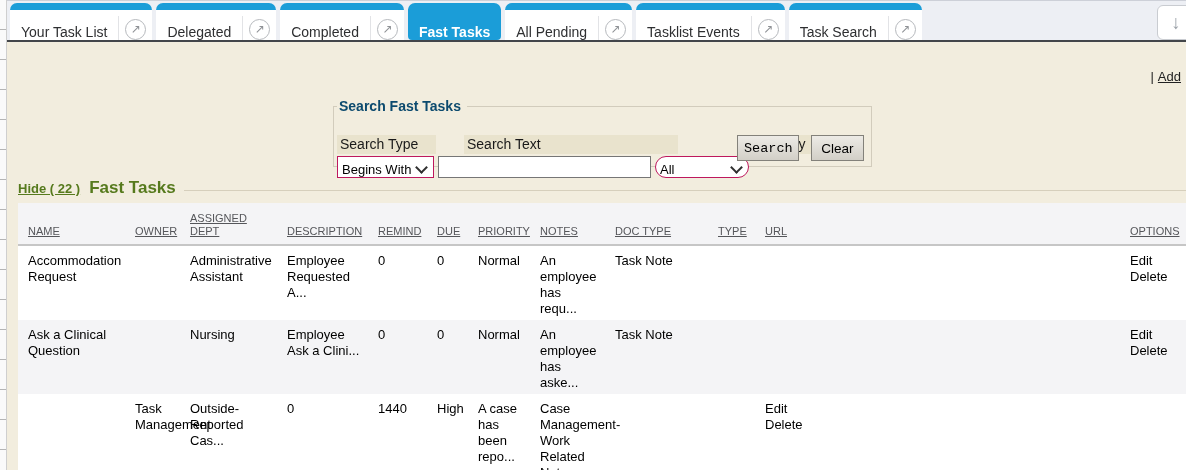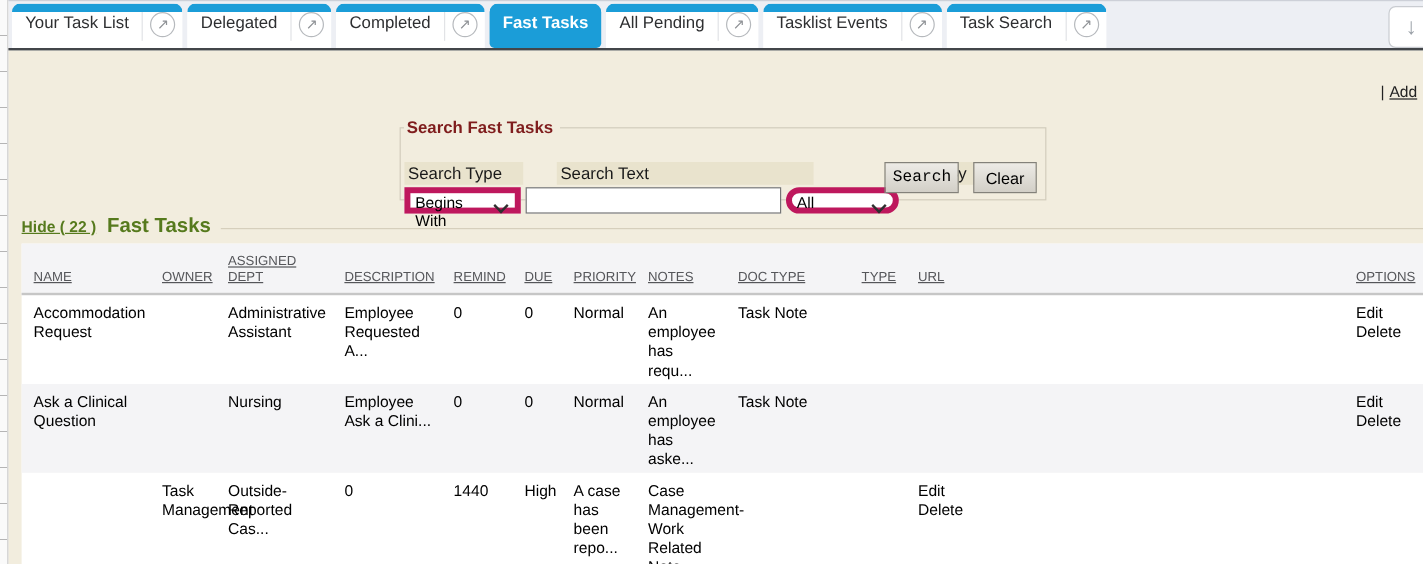--- a/index.html
+++ b/index.html
@@ -24,21 +24,21 @@
   
   .tabbar {
     position: absolute; left:7px; top:0; right:0; height:42px;
     background: #edeff4;
     border-top: 1px solid #cdd0d8;
     border-bottom: 2px solid #43464a;
     display: flex; align-items: flex-end;
     padding-left: 3px;
   }
   .tab {
-    display: flex; align-items: flex-start;
+    display: flex; align-items: flex-end;
     background: #fff;
     border-top: 7px solid #1b9dd8;
     border-radius: 7px 7px 0 0;
     height: 37px;
     margin-right: 4px;
     cursor: pointer;
   }
   .tab-label { padding: 0 11px; font-size: 14px; color: #2e2f31; white-space: nowrap; }
   .tab-sep { width:1px; height:24px; background:#e2e3e6; }
   .popout {
@@ -63,32 +63,32 @@
 
   
   .add-row { position:absolute; top:69px; right:5px; font-size:13px; color:#222; }
   .add-row a { color:#222; text-decoration:underline; cursor:pointer; margin-left:4px; }
 
   
   .search-fs {
     position:absolute; left:333px; top:98px; width:539px; height:69px;
     border:1px solid #d2ccbc; margin:0; padding:3px 6px 8px 3px;
   }
-  .search-fs legend { font-size:14px; font-weight:bold; color:#7f1d1d; padding:0 6px 0 2px; margin-left:0; }
+  .search-fs legend { font-size:14px; font-weight:bold; color:#0c4a6e; padding:0 6px 0 2px; margin-left:0; }
   .lbl-row { display:flex; margin-top:18px; font-size:14px; color:#1a1a1a;gap:28px; }
   .lbl { background:#e9e3cd; padding:1px 0 2px 3px; }
   .lbl-type { width:99px; }
   .lbl-text { width:214px; }
   .lbl-gap  { width:4px; }
   .lbl-by   { width:90px; }
   .inp-row { display:flex; margin-top:2px; align-items:center; }
   .sel {
     position:relative; height:22px; background:#fff;
-    border:5px solid #be185d; font-size:13px;
-    display:flex; align-items:flex-start; padding:0 18px 0 4px;
+    border:1px solid #be185d; font-size:13px;
+    display:flex; align-items:flex-end; padding:0 18px 0 4px;
     cursor:pointer;
   }
   .sel::after {
     content:""; position:absolute; right:7px; top:6px;
     width:7px; height:7px;
     border-right:2px solid #2f2f2f; border-bottom:2px solid #2f2f2f;
     transform:rotate(45deg);
   }
   .sel-type { width:97px; margin-right:4px; }
   .sel-by   { width:94px;border-radius:11px; }

